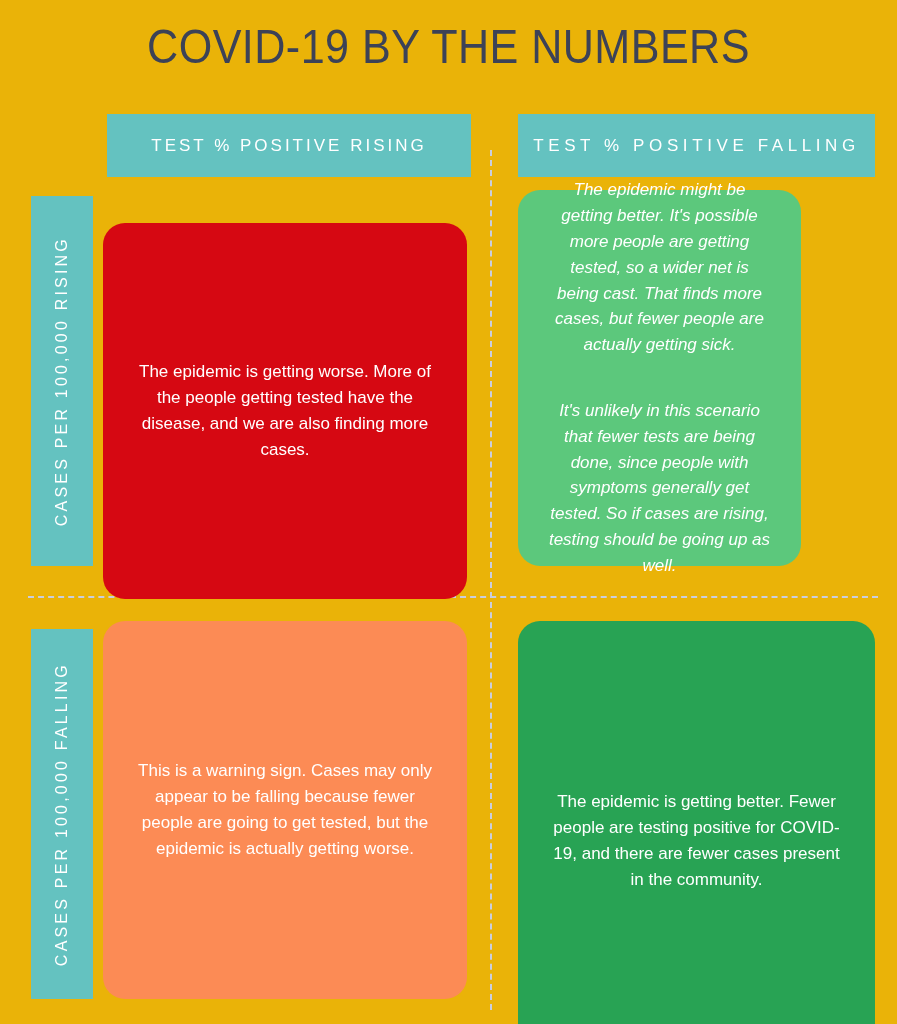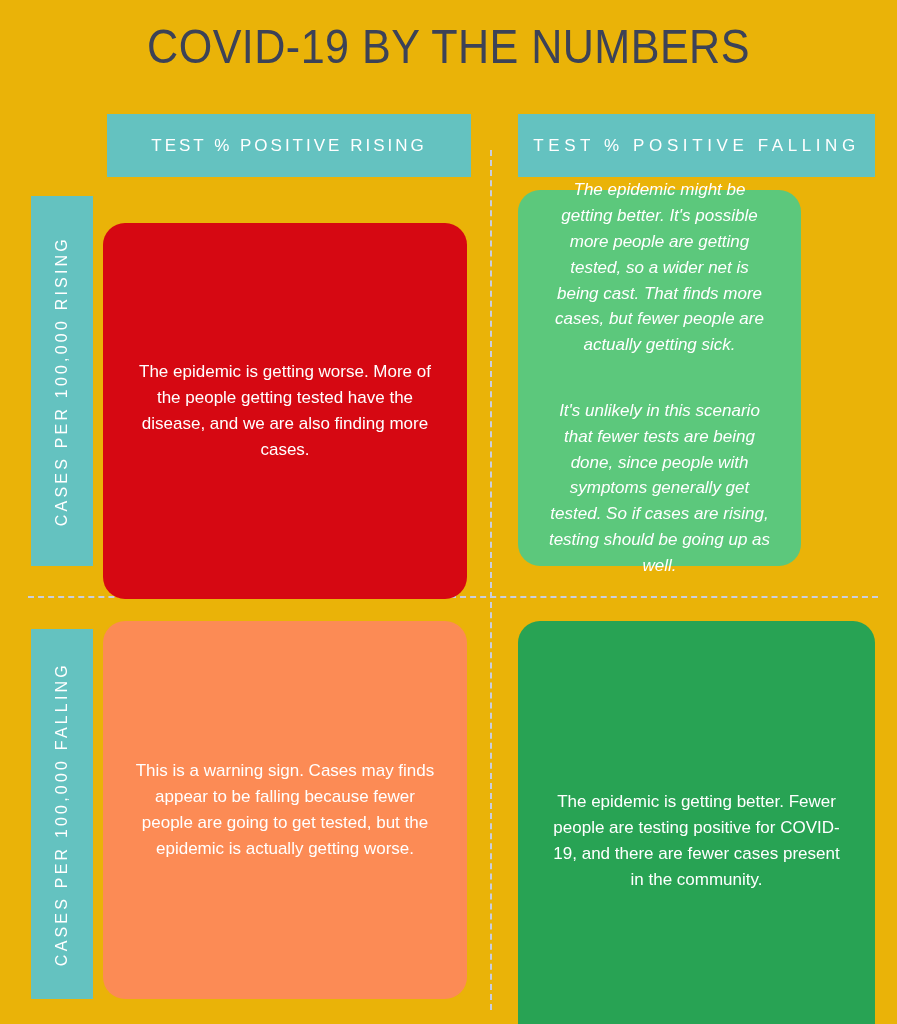--- a/index.html
+++ b/index.html
@@ -159,20 +159,20 @@
   <div class="card card-tl">
     <p class="card-para">The epidemic is getting worse. More of the people getting tested have the disease, and we are also finding more cases.</p>
   </div>
 
   <div class="card card-tr">
     <p class="card-para">The epidemic might be getting better. It's possible more people are getting tested, so a wider net is being cast. That finds more cases, but fewer people are actually getting sick.</p>
     <p class="card-para">It's unlikely in this scenario that fewer tests are being done, since people with symptoms generally get tested. So if cases are rising, testing should be going up as well.</p>
   </div>
 
   <div class="card card-bl">
-    <p class="card-para">This is a warning sign. Cases may finds appear to be falling because fewer people are going to get tested, but the epidemic is actually getting worse.</p>
+    <p class="card-para">This is a warning sign. Cases may only appear to be falling because fewer people are going to get tested, but the epidemic is actually getting worse.</p>
   </div>
 
   <div class="card card-br">
     <p class="card-para">The epidemic is getting better. Fewer people are testing positive for COVID-19, and there are fewer cases present in the community.</p>
   </div>
 
 </div>
 
 </body></html>

